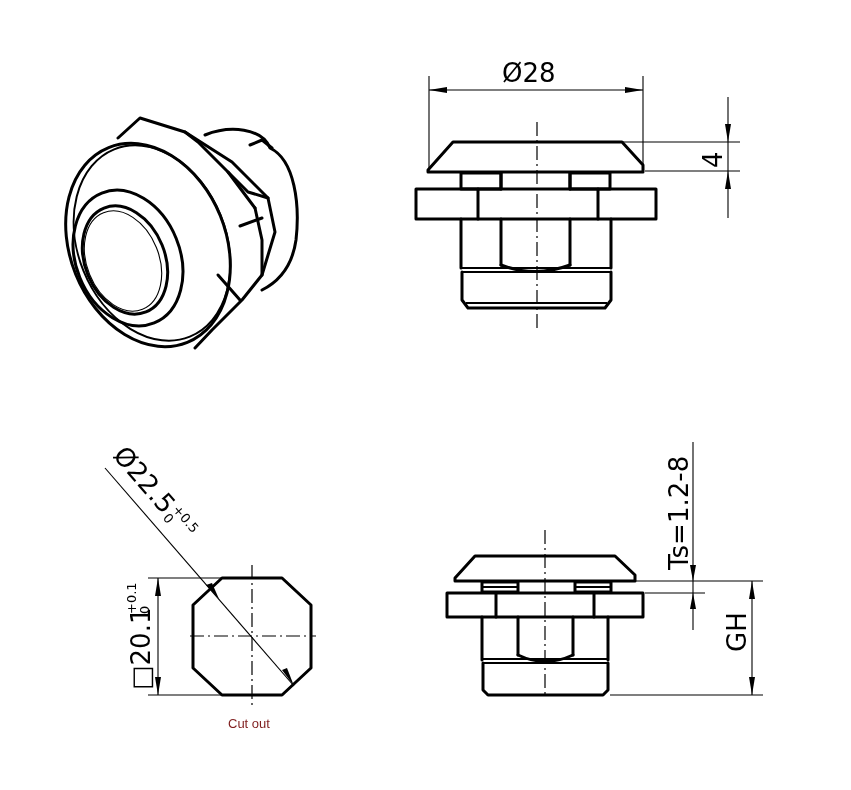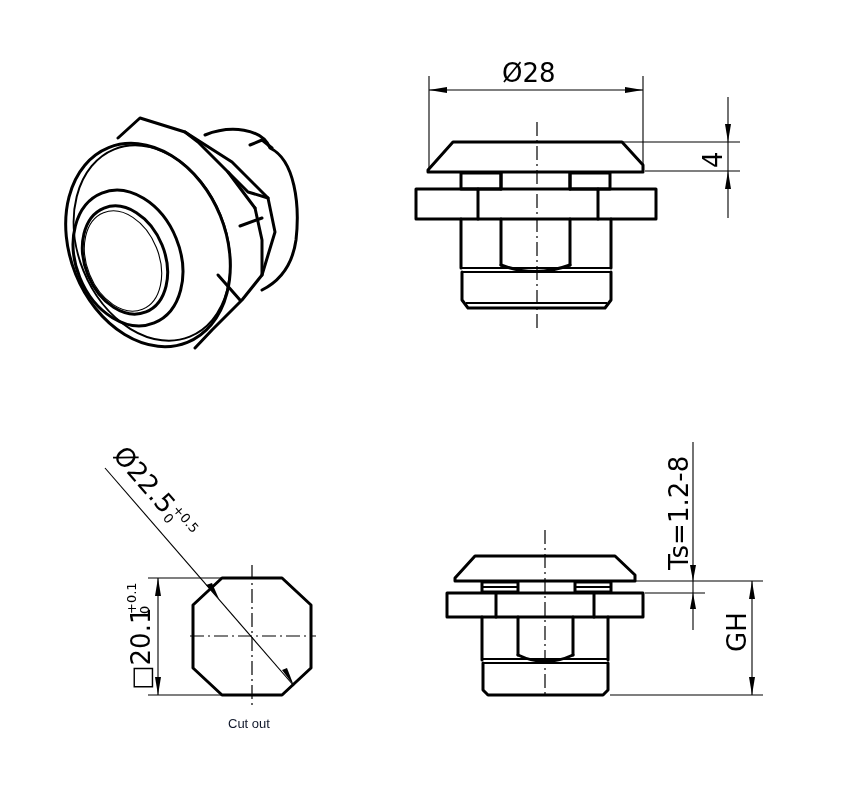--- a/index.html
+++ b/index.html
@@ -4,21 +4,21 @@
 <style>
   html,body{margin:0;padding:0;background:#ffffff;}
   body{width:851px;height:790px;position:relative;overflow:hidden;font-family:"DejaVu Sans",sans-serif;}
   svg{position:absolute;left:0;top:0;}
   .thick{stroke:#000;stroke-width:3;fill:none;stroke-linejoin:round;stroke-linecap:round;}
   .med{stroke:#000;stroke-width:2;fill:none;}
   .thin{stroke:#000;stroke-width:1.1;fill:none;}
   .center{stroke:#000;stroke-width:1.2;fill:none;stroke-dasharray:14,4,2,4;}
   .dimtext{font-family:"DejaVu Sans",sans-serif;font-size:26px;fill:#000;}
   .dimsmall{font-family:"DejaVu Sans",sans-serif;font-size:13px;fill:#000;}
-  .caption{position:absolute;left:228px;top:716px;font-family:"Liberation Sans",sans-serif;font-size:13px;color:#0f172a;}
+  .caption{position:absolute;left:228px;top:716px;font-family:"Liberation Sans",sans-serif;font-size:13px;color:#7f1d1d;}
 </style>
 </head>
 <body>
 
 <svg width="851" height="790" viewBox="0 0 851 790">
 
   <g>
 
     <path class="thick" d="M205,135 C230,125 262,128 270,148 C295,160 300,205 296,240 C292,268 278,282 262,290"></path>
     <path class="thick" d="M250,145 L262,140 L272,148"></path>

